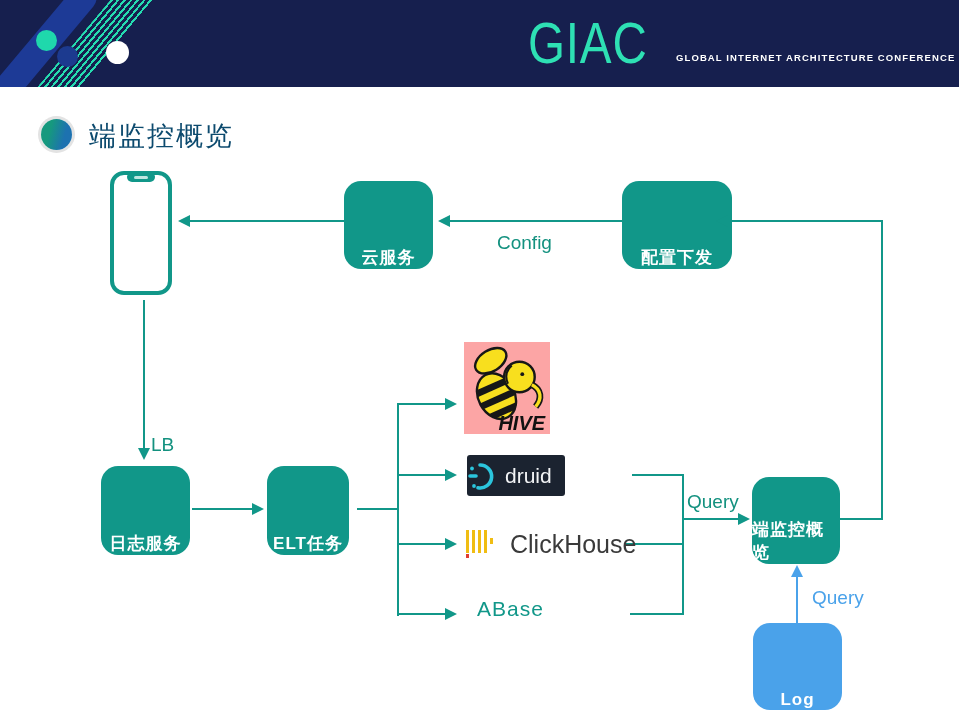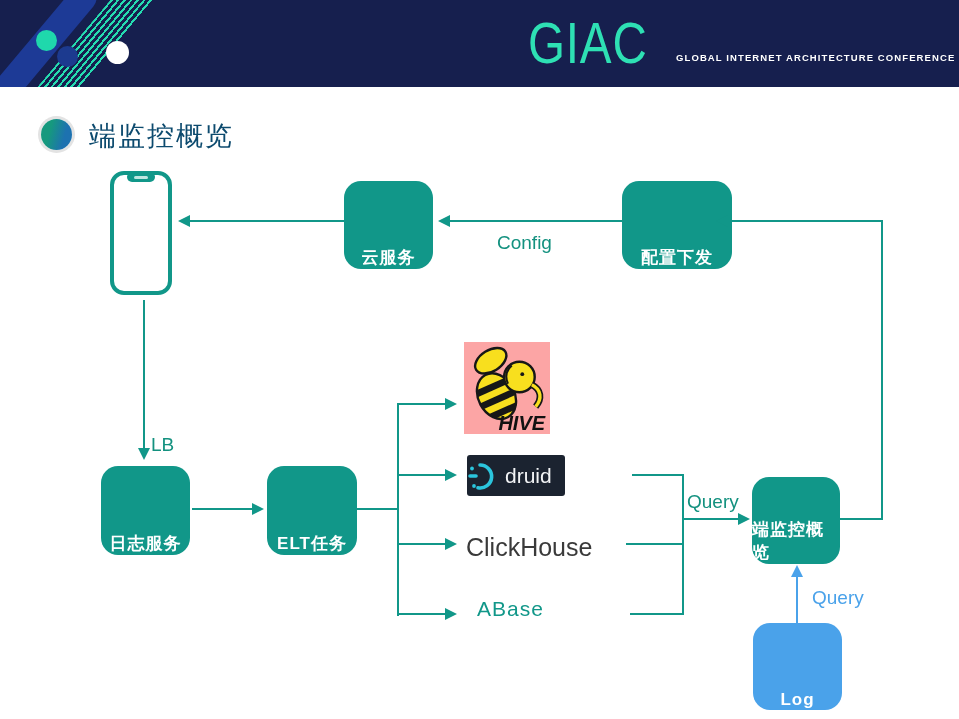--- a/index.html
+++ b/index.html
@@ -45,21 +45,21 @@
   .arr-right{border-top:6px solid transparent;border-bottom:6px solid transparent;border-left:12px solid #119789;}
   .arr-down{border-left:6px solid transparent;border-right:6px solid transparent;border-top:12px solid #119789;}
   .arr-up{border-left:6px solid transparent;border-right:6px solid transparent;border-bottom:12px solid #4aa2ea;}
   .lbl{font-size:19px;color:#13917f;}
   .lbl.blue{color:#4aa2ea;}
   
   .hive-logo{left:464px;top:342px;width:86px;height:92px;background:#fca5a5;}
   .druid-logo{left:467px;top:455px;width:98px;height:41px;background:#1b2330;border-radius:3px;
     display:flex;align-items:center;gap:6px;}
   .druid-text{color:#f2f4f6;font-size:21px;}
-  .ch-logo{left:466px;top:528px;height:32px;display:flex;align-items:center;gap:5px;flex-direction:column;}
+  .ch-logo{left:466px;top:528px;height:32px;display:flex;align-items:center;gap:17px;}
   .ch-text{color:#3a3a3a;font-size:25px;letter-spacing:0;}
   .abase{left:477px;top:597px;font-size:21px;font-weight:500;color:#119789;letter-spacing:1px;text-align:center;}
 </style>
 </head>
 <body>
 
 <div class="abs header">
   <div class="abs stripe-navy"></div>
   <div class="abs stripe-teal"></div>
   <div class="abs dot dot-teal"></div>
@@ -80,21 +80,21 @@
 
 <div class="abs node" style="left:344px;top:181px;width:89px;height:88px;">
   <span>云服务</span>
 </div>
 <div class="abs node" style="left:622px;top:181px;width:110px;height:88px;">
   <span>配置下发</span>
 </div>
 <div class="abs node" style="left:101px;top:466px;width:89px;height:89px;">
   <span>日志服务</span>
 </div>
-<div class="abs node" style="left:267px;top:466px;width:90px;height:89px;">
+<div class="abs node" style="left:267px;top:466px;width:82px;height:89px;">
   <span>ELT任务</span>
 </div>
 <div class="abs node" style="left:752px;top:477px;width:88px;height:87px;">
   <span>端监控概览</span>
 </div>
 <div class="abs node node-blue" style="left:753px;top:623px;width:89px;height:87px;">
   <span>Log</span>
 </div>
 
 <div class="abs h-line" style="left:190px;top:220px;width:154px;"></div>

